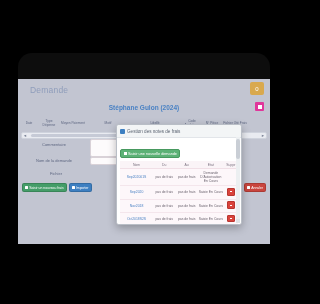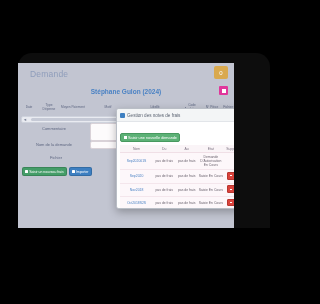--- a/index.html
+++ b/index.html
@@ -8,21 +8,21 @@
     font-family:"Liberation Sans",sans-serif;
   }
   .stage{position:relative;width:288px;height:304px;background:#000;}
 
   
   .device{
     position:absolute;left:18px;top:53px;width:252px;height:175px;
     background:#0d0d0d;border-radius:14px 14px 0 0;
   }
   .screen{
-    position:absolute;left:18px;top:63px;width:216px;height:165px;
+    position:absolute;left:18px;top:79px;width:252px;height:165px;
     background:#c2c5d1;overflow:hidden;
   }
 
   
   .page-title{
     position:absolute;left:12px;top:6px;font-size:8.5px;color:#8f9dbb;
     letter-spacing:.2px;
   }
   .badge-orange{
     position:absolute;right:6px;top:3px;width:14px;height:13px;

